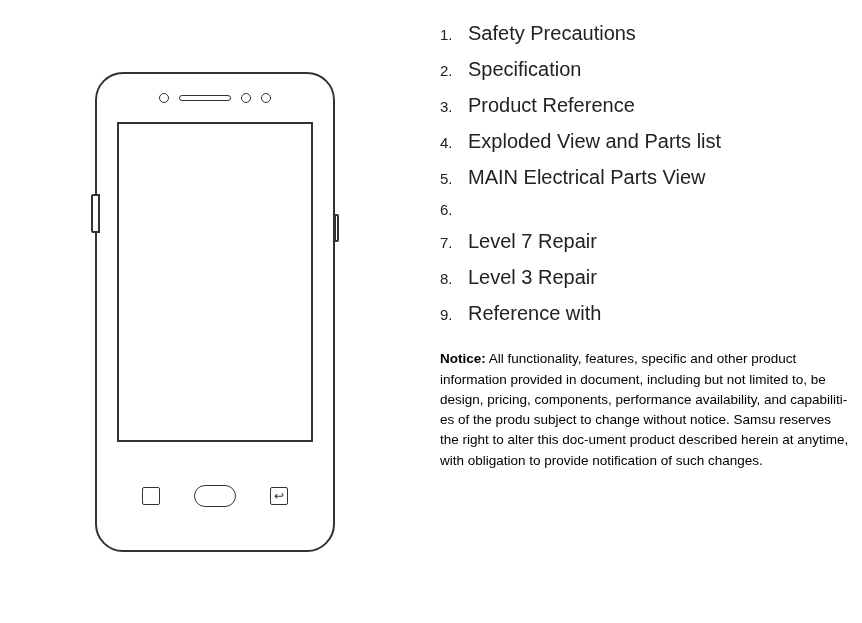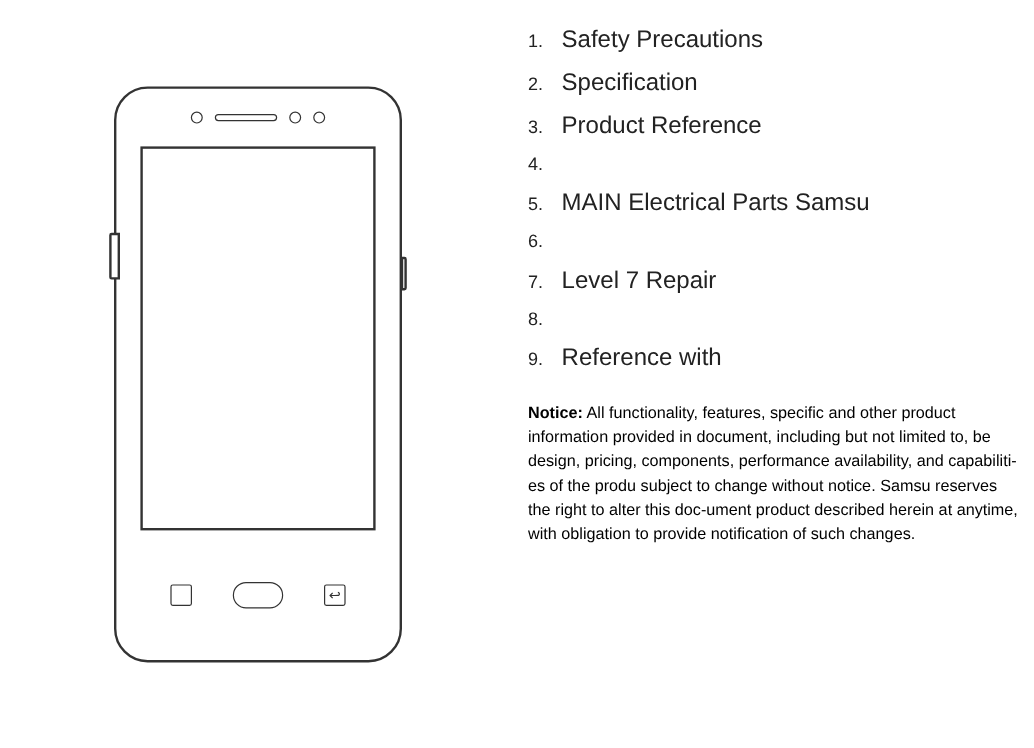--- a/index.html
+++ b/index.html
@@ -213,34 +213,36 @@
     <li>
       <span class="toc-num">2.</span>
       <span class="toc-text">Specification</span>
     </li>
     <li>
       <span class="toc-num">3.</span>
       <span class="toc-text">Product Reference</span>
     </li>
     <li>
       <span class="toc-num">4.</span>
+      <span class="toc-text">Exploded View and Parts list</span>
     </li>
     <li>
       <span class="toc-num">5.</span>
-      <span class="toc-text">MAIN Electrical Parts Samsu</span>
+      <span class="toc-text">MAIN Electrical Parts View</span>
     </li>
     <li>
       <span class="toc-num">6.</span>
     </li>
     <li>
       <span class="toc-num">7.</span>
       <span class="toc-text">Level 7 Repair</span>
     </li>
     <li>
       <span class="toc-num">8.</span>
+      <span class="toc-text">Level 3 Repair</span>
     </li>
     <li>
       <span class="toc-num">9.</span>
       <span class="toc-text">Reference with</span>
     </li>
   </ol>
 
   <div class="notice-section">
     <span class="notice-bold">Notice:</span><span> All functionality, features, specific and other product information provided in document, including but not limited to, be design, pricing, components, performance availability, and capabiliti-es of the produ subject to change without notice. Samsu reserves the right to alter this doc-ument product described herein at anytime, with obligation to provide notification of such changes.</span>
   </div>

